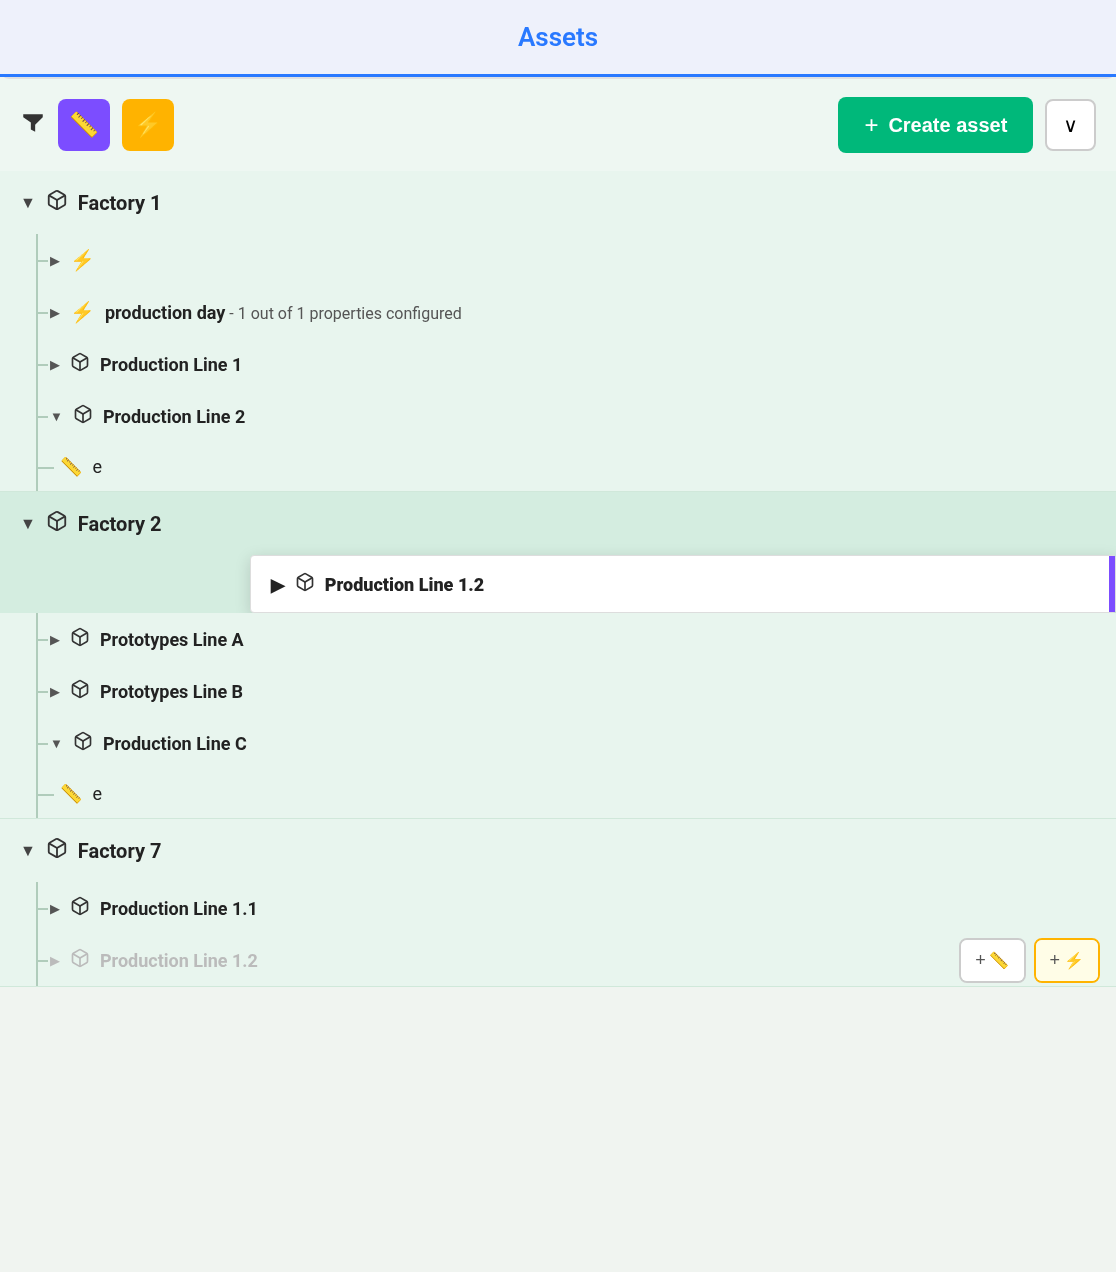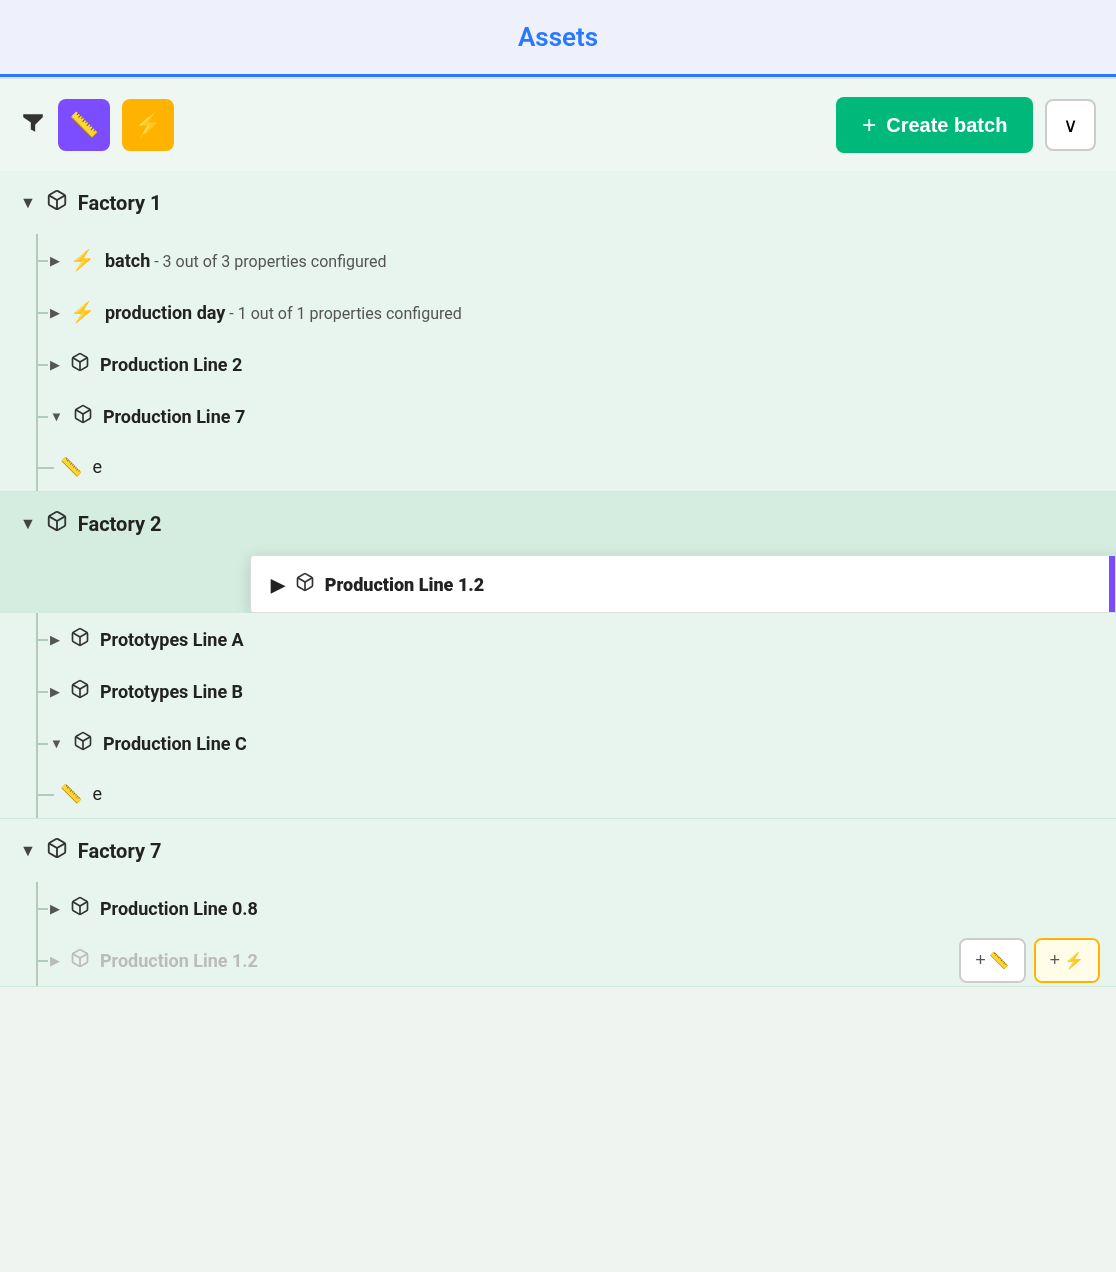--- a/index.html
+++ b/index.html
@@ -8,20 +8,21 @@
       background: #f0f4f0;
       width: 1116px;
       min-height: 1272px;
     }
 
     
     .tabs {
       display: flex;
       background: #fff;
       border-bottom: 2px solid #e0e0e0;
+      border-radius: 9px;
     }
     .tab {
       flex: 1;
       text-align: center;
       padding: 22px 0;
       font-size: 26px;
       font-weight: 600;
       cursor: pointer;
       color: #333;
       background: #f0f0f8;
@@ -251,21 +252,21 @@
   </span>
   <div class="icon-badge purple">
     <span style="font-size:24px;">📏</span>
   </div>
   <div class="icon-badge yellow">
     <span style="font-size:24px;">⚡</span>
   </div>
   <div class="spacer"></div>
   <button class="create-asset-btn">
     <span class="plus">+</span>
-    <span>Create batch</span>
+    <span>Create asset</span>
   </button>
   <button class="dropdown-btn">
     <span>∨</span>
   </button>
 </div>
 
 <div class="tree">
 
   <div class="tree-section">
     <div class="section-header">
@@ -277,55 +278,52 @@
             <line x1="12" y1="22.08" x2="12" y2="12"></line>
           </svg>
       </span>
       <span>Factory 1</span>
     </div>
     <div class="tree-group">
 
       <div class="tree-item">
         <span class="item-chevron">▶</span>
         <span style="color:#ffb300;font-size:20px;">⚡</span>
-        <span>
-          <strong>batch</strong><span style="color:#555;font-weight:400;font-size:16px;"> - 3 out of 3 properties configured</span>
-        </span>
       </div>
 
       <div class="tree-item">
         <span class="item-chevron">▶</span>
         <span style="color:#ffb300;font-size:20px;">⚡</span>
         <span>
           <strong>production day</strong><span style="color:#555;font-weight:400;font-size:16px;"> - 1 out of 1 properties configured</span>
         </span>
       </div>
 
       <div class="tree-item">
         <span class="item-chevron">▶</span>
         <span>
           <svg width="20" height="20" viewBox="0 0 24 24" fill="none" stroke="#333" stroke-width="2">
               <path d="M21 16V8a2 2 0 00-1-1.73l-7-4a2 2 0 00-2 0l-7 4A2 2 0 003 8v8a2 2 0 001 1.73l7 4a2 2 0 002 0l7-4A2 2 0 0021 16z"></path>
               <polyline points="3.27 6.96 12 12.01 20.73 6.96"></polyline>
               <line x1="12" y1="22.08" x2="12" y2="12"></line>
             </svg>
         </span>
+        <span><strong>Production Line 1</strong></span>
+      </div>
+
+      <div class="tree-item">
+        <span class="item-chevron">▼</span>
+        <span>
+          <svg width="20" height="20" viewBox="0 0 24 24" fill="none" stroke="#333" stroke-width="2">
+              <path d="M21 16V8a2 2 0 00-1-1.73l-7-4a2 2 0 00-2 0l-7 4A2 2 0 003 8v8a2 2 0 001 1.73l7 4a2 2 0 002 0l7-4A2 2 0 0021 16z"></path>
+              <polyline points="3.27 6.96 12 12.01 20.73 6.96"></polyline>
+              <line x1="12" y1="22.08" x2="12" y2="12"></line>
+            </svg>
+        </span>
         <span><strong>Production Line 2</strong></span>
-      </div>
-
-      <div class="tree-item">
-        <span class="item-chevron">▼</span>
-        <span>
-          <svg width="20" height="20" viewBox="0 0 24 24" fill="none" stroke="#333" stroke-width="2">
-              <path d="M21 16V8a2 2 0 00-1-1.73l-7-4a2 2 0 00-2 0l-7 4A2 2 0 003 8v8a2 2 0 001 1.73l7 4a2 2 0 002 0l7-4A2 2 0 0021 16z"></path>
-              <polyline points="3.27 6.96 12 12.01 20.73 6.96"></polyline>
-              <line x1="12" y1="22.08" x2="12" y2="12"></line>
-            </svg>
-        </span>
-        <span><strong>Production Line 7</strong></span>
       </div>
 
       <div class="child-item">
         <div class="l-connector"></div>
         <div class="l-connector-h"></div>
         <span style="color:#7c4dff;font-size:18px;">📏</span>
         <span>e</span>
       </div>
     </div>
   </div>
@@ -420,21 +418,21 @@
 
       <div class="tree-item">
         <span class="item-chevron">▶</span>
         <span>
           <svg width="20" height="20" viewBox="0 0 24 24" fill="none" stroke="#333" stroke-width="2">
               <path d="M21 16V8a2 2 0 00-1-1.73l-7-4a2 2 0 00-2 0l-7 4A2 2 0 003 8v8a2 2 0 001 1.73l7 4a2 2 0 002 0l7-4A2 2 0 0021 16z"></path>
               <polyline points="3.27 6.96 12 12.01 20.73 6.96"></polyline>
               <line x1="12" y1="22.08" x2="12" y2="12"></line>
             </svg>
         </span>
-        <span><strong>Production Line 0.8</strong></span>
+        <span><strong>Production Line 1.1</strong></span>
       </div>
 
       <div style="display:flex;align-items:center;justify-content:space-between;">
         <div class="tree-item disabled" style="flex:1;">
           <span class="item-chevron" style="color:#bbb;">▶</span>
           <span>
             <svg width="20" height="20" viewBox="0 0 24 24" fill="none" stroke="#bbb" stroke-width="2">
                 <path d="M21 16V8a2 2 0 00-1-1.73l-7-4a2 2 0 00-2 0l-7 4A2 2 0 003 8v8a2 2 0 001 1.73l7 4a2 2 0 002 0l7-4A2 2 0 0021 16z"></path>
                 <polyline points="3.27 6.96 12 12.01 20.73 6.96"></polyline>
                 <line x1="12" y1="22.08" x2="12" y2="12"></line>

